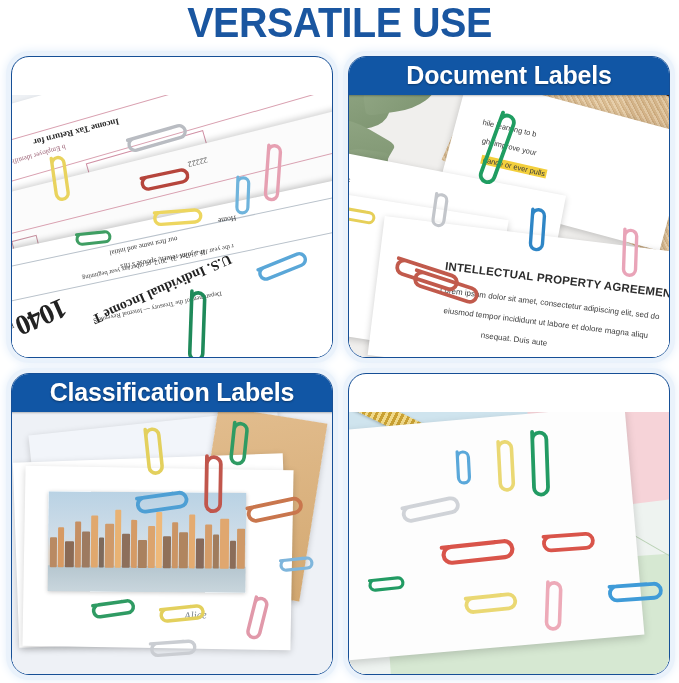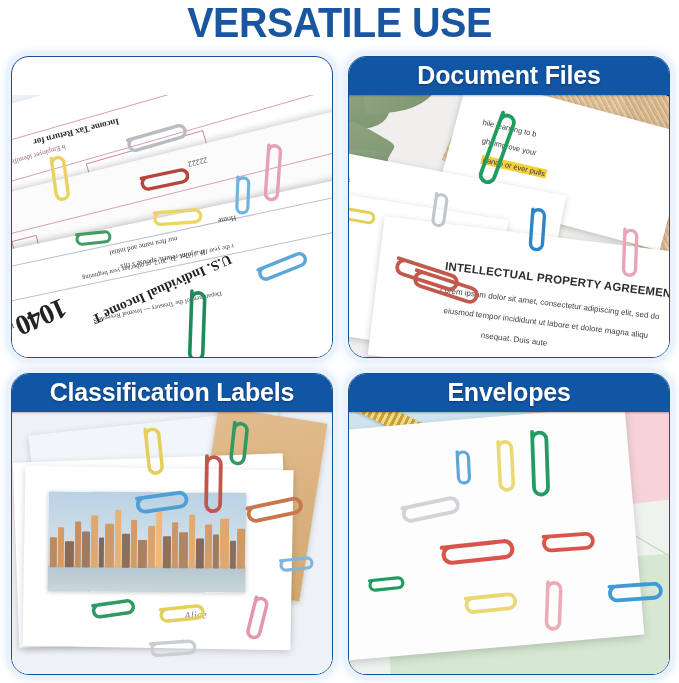--- a/index.html
+++ b/index.html
@@ -316,21 +316,21 @@
           <g transform="translate(68,168) rotate(18)">
             <path d="M2 7 h58 a7 7 0 0 1 0 14 h-50 a7 7 0 0 1 0 -14 h42" stroke="#c15a4c" stroke-width="3.8"></path>
           </g>
           <g transform="translate(-6,108) rotate(10)">
             <path d="M2 5 h26 a5 5 0 0 1 0 10 h-21 a5 5 0 0 1 0 -10 h17" stroke="#e6cf58" stroke-width="3"></path>
           </g>
         </g>
       </svg>
     </div>
     <div class="panel-head">
-      <span>Document Files</span>
+      <span>Document Labels</span>
     </div>
   </div>
 
   <div class="panel p-bl">
     <div class="photo">
       <div class="cl-bg"></div>
       <div class="cl-sheet cl-s1"></div>
       <div class="cl-kraft"></div>
       <div class="cl-sheet cl-s2"></div>
       <div class="cl-sheet cl-s3"></div>
@@ -443,18 +443,15 @@
           </g>
           <g transform="translate(194,168) rotate(2)">
             <path d="M5 2 v40 a6.5 6.5 0 0 0 13 0 v-33 a6.5 6.5 0 0 0 -13 0 v28" stroke="#edaab8" stroke-width="3.6"></path>
           </g>
           <g transform="translate(258,168) rotate(-4)">
             <path d="M2 7 h44 a7 7 0 0 1 0 14 h-37 a7 7 0 0 1 0 -14 h30" stroke="#3f9bd8" stroke-width="3.8"></path>
           </g>
         </g>
       </svg>
     </div>
-    <div class="panel-head">
-      <span>Envelopes</span>
-    </div>
   </div>
 
 </div>
 
 </body></html>

